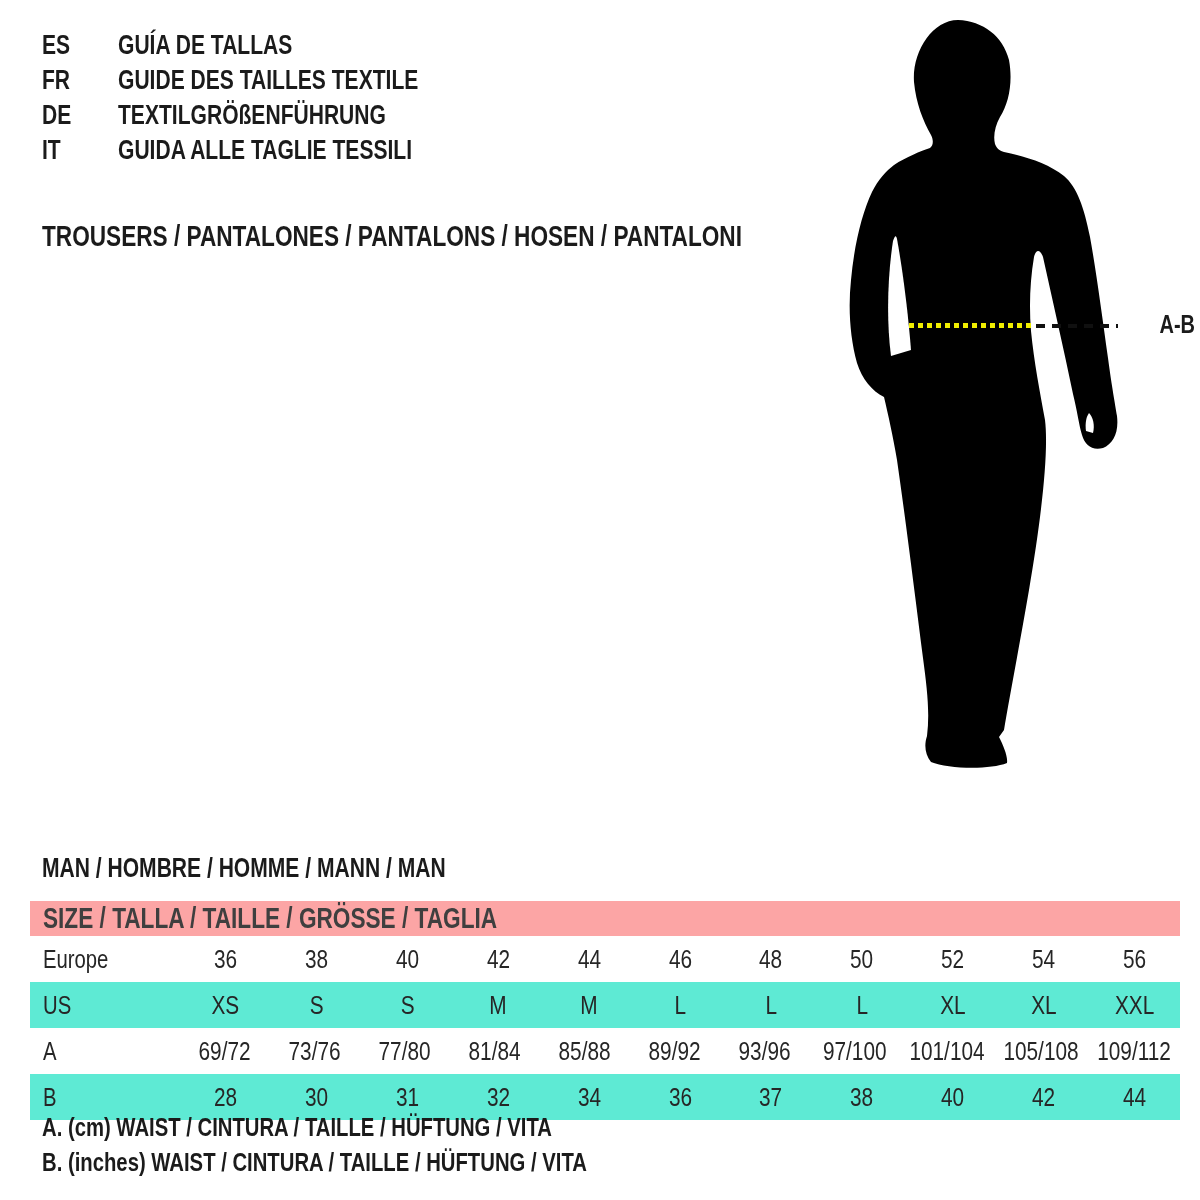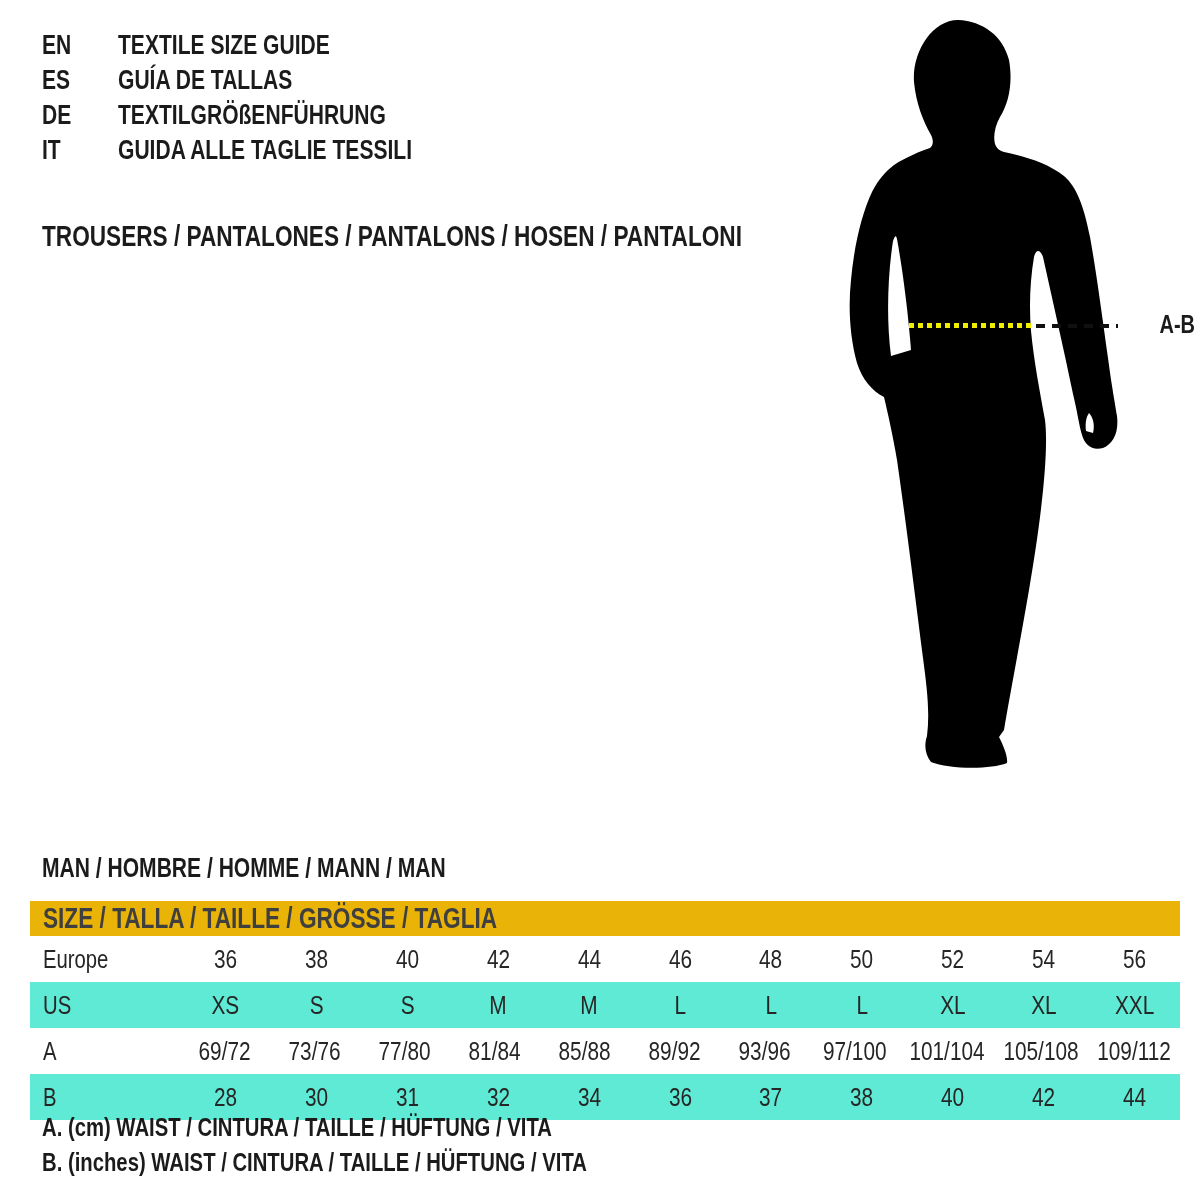--- a/index.html
+++ b/index.html
@@ -24,43 +24,43 @@
   .measure-yellow{position:absolute;left:909px;top:323px;width:124px;height:5px;
     background:repeating-linear-gradient(90deg,var(--dot,#f0ee00) 0 5px,transparent 5px 9px);}
   .measure-dash{position:absolute;left:1036px;top:324px;width:82px;height:4px;
     background:repeating-linear-gradient(90deg,#101010 0 9px,transparent 9px 16px);}
   .measure-label{position:absolute;left:1120px;top:310px;font-weight:700;font-size:25px;margin-left:35px;}
 
   
   .section-heading{position:absolute;left:42px;top:853px;height:32px;display:flex;align-items:flex-start;
     font-weight:700;font-size:27px;}
   .size-table{position:absolute;left:30px;top:901px;width:1150px;}
-  .thead{height:35px;background:#eab308;display:flex;align-items:center;padding-left:13px;
+  .thead{height:35px;background:#fca5a5;display:flex;align-items:center;padding-left:13px;
     box-sizing:border-box;font-weight:700;font-size:29px;color:#3f3f3f;}
   .trow{display:grid;grid-template-columns:150px repeat(11,1fr);height:46px;align-items:center;
     font-size:26px;color:#262626;}
   .trow.alt{background:#5eead4;}
   .tlabel{padding-left:13px;}
   .tval{text-align:center;}
 
   
   .notes{position:absolute;left:42px;top:1110px;}
   .note-line{height:35px;display:flex;align-items:center;font-weight:700;font-size:26px;}
 </style>
 </head>
 <body>
 
 <div class="langs">
   <div class="lang-row">
-    <span class="lang-code"><span class="cnd">EN</span></span>
-    <span class="cnd">TEXTILE SIZE GUIDE</span>
-  </div>
-  <div class="lang-row">
     <span class="lang-code"><span class="cnd">ES</span></span>
     <span class="cnd">GUÍA DE TALLAS</span>
+  </div>
+  <div class="lang-row">
+    <span class="lang-code"><span class="cnd">FR</span></span>
+    <span class="cnd">GUIDE DES TAILLES TEXTILE</span>
   </div>
   <div class="lang-row">
     <span class="lang-code"><span class="cnd">DE</span></span>
     <span class="cnd">TEXTILGRÖßENFÜHRUNG</span>
   </div>
   <div class="lang-row">
     <span class="lang-code"><span class="cnd">IT</span></span>
     <span class="cnd">GUIDA ALLE TAGLIE TESSILI</span>
   </div>
 </div>

